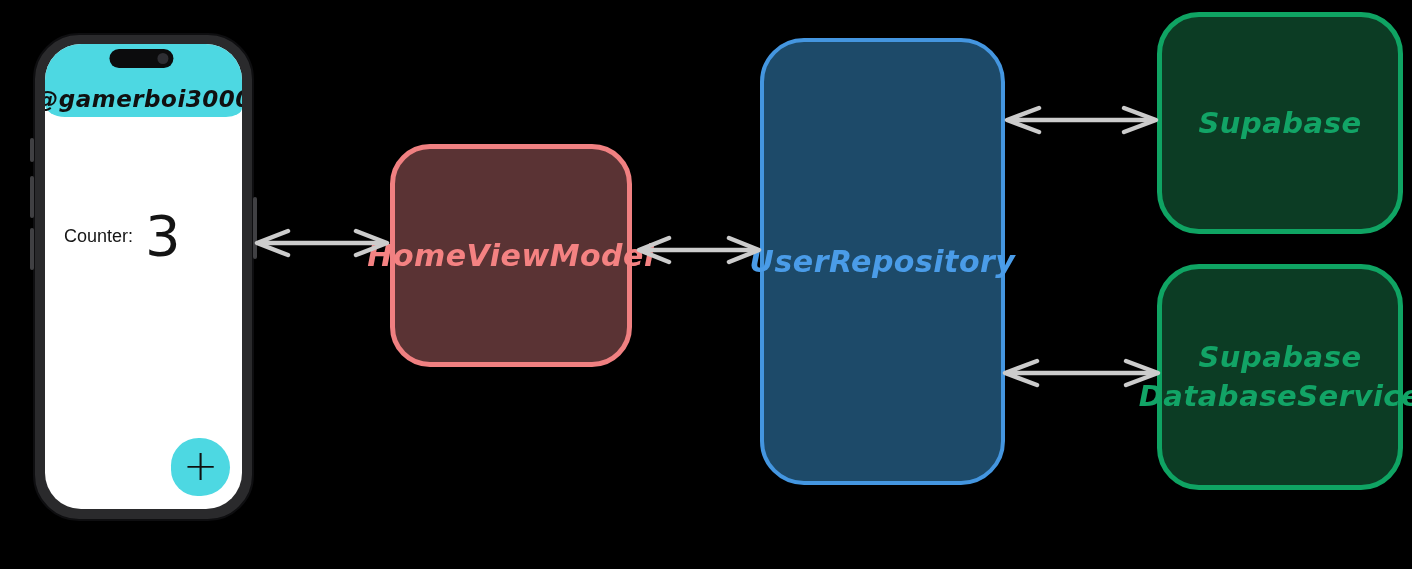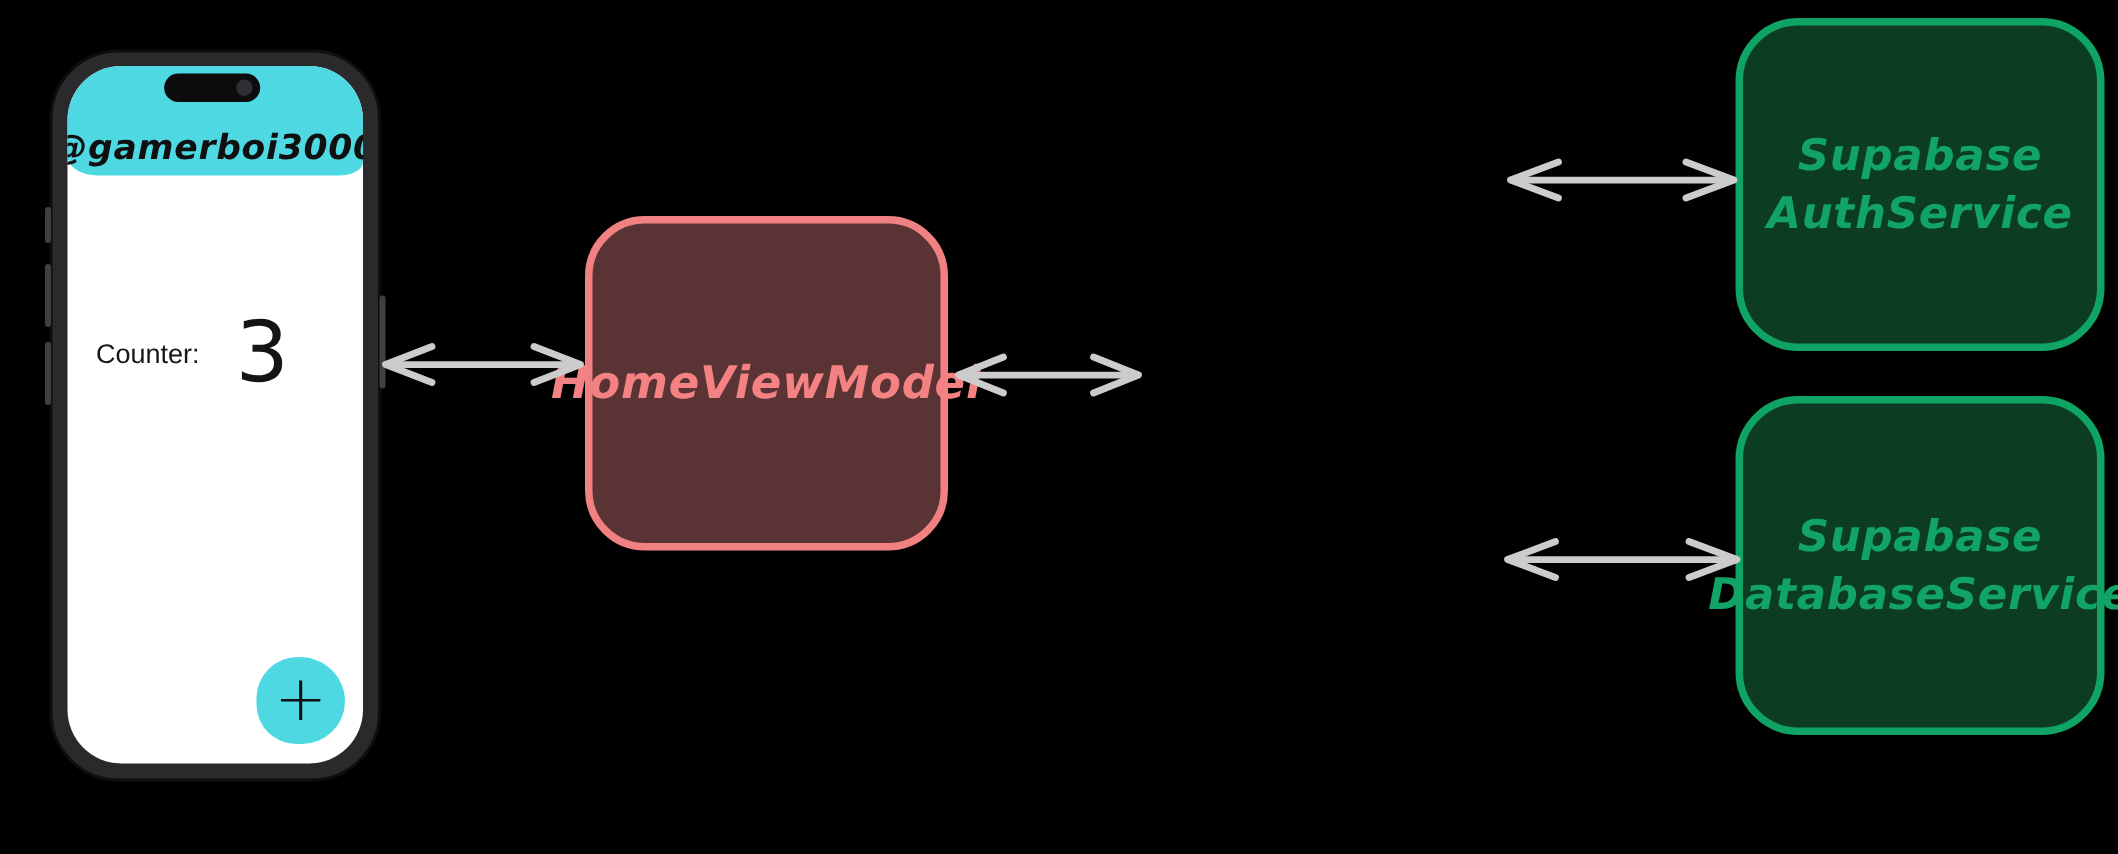--- a/index.html
+++ b/index.html
@@ -32,21 +32,21 @@
                  border-radius:0 0 16px 20px / 0 0 9px 13px;
                  display:flex;align-items:flex-end;justify-content:center;
                  padding-bottom:5px;}
   .username{font-size:23px;font-weight:bold;font-style:italic;color:#101010;
             letter-spacing:0.5px;}
   .island{position:absolute;top:5px;left:50%;transform:translateX(-54%);
           width:64px;height:19px;background:#0c0c0d;border-radius:11px;}
   .camera-dot{position:absolute;right:5px;top:4px;width:11px;height:11px;
               border-radius:50%;background:#2e2e33;}
   .counter-row{position:absolute;left:19px;top:160px;height:64px;
-               display:flex;align-items:center;gap:24px;}
+               display:flex;align-items:center;gap:12px;}
   .counter-label{font-family:"Liberation Sans",sans-serif;font-size:18px;
                  color:#161616;}
   .counter-value{font-size:56px;line-height:1;color:#141414;font-weight:400;}
   .fab{position:absolute;left:126px;top:394px;width:59px;height:58px;
        background:var(--cyan);border-radius:48% 52% 50% 46%;
        display:flex;align-items:center;justify-content:center;}
   .fab-plus{font-size:42px;font-weight:300;color:#101010;line-height:1;
             margin-top:-3px;}
   .phone-caption{position:absolute;left:33px;top:524px;width:221px;
                  text-align:center;font-size:27px;font-weight:bold;
@@ -99,24 +99,26 @@
       <div class="fab">
         <span class="fab-plus">+</span>
       </div>
     </div>
   </div>
 
   <div class="node node-viewmodel">
     <span class="node-line">HomeViewModel</span>
   </div>
 
+  <div class="node node-repository">
+    <span class="node-line">UserRepository</span>
+  </div>
 
   <div class="node node-auth">
     <span class="node-line">Supabase</span>
-    <span class="node-line">AuthService</span>
   </div>
 
   <div class="node node-db">
     <span class="node-line">Supabase</span>
     <span class="node-line">DatabaseService</span>
   </div>
 
   <svg class="arrow" style="left:250px;top:221px;" width="144" height="44">
     <path d="M38 10 L7 22 L38 34"></path>
     <path d="M10 22 L134 22"></path>

